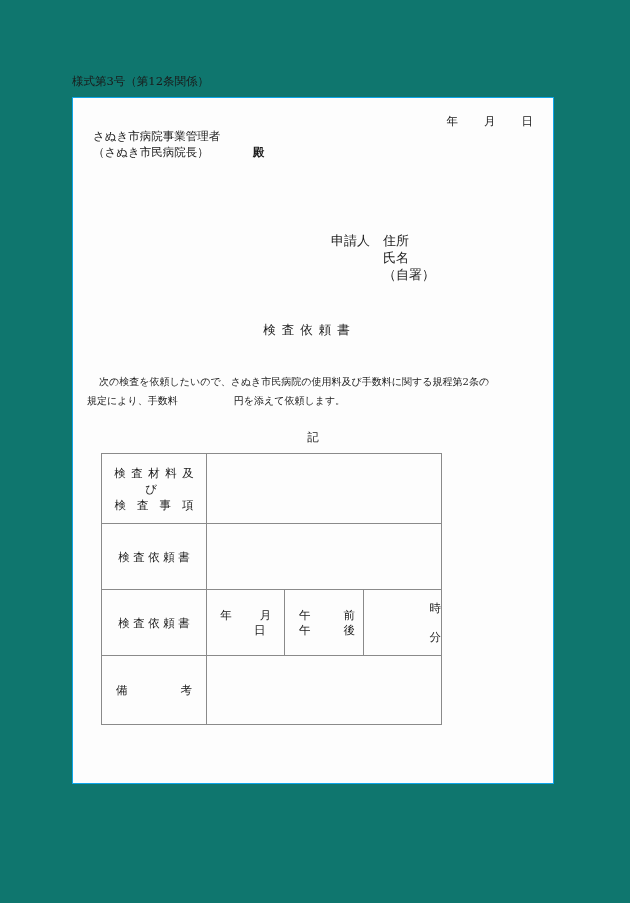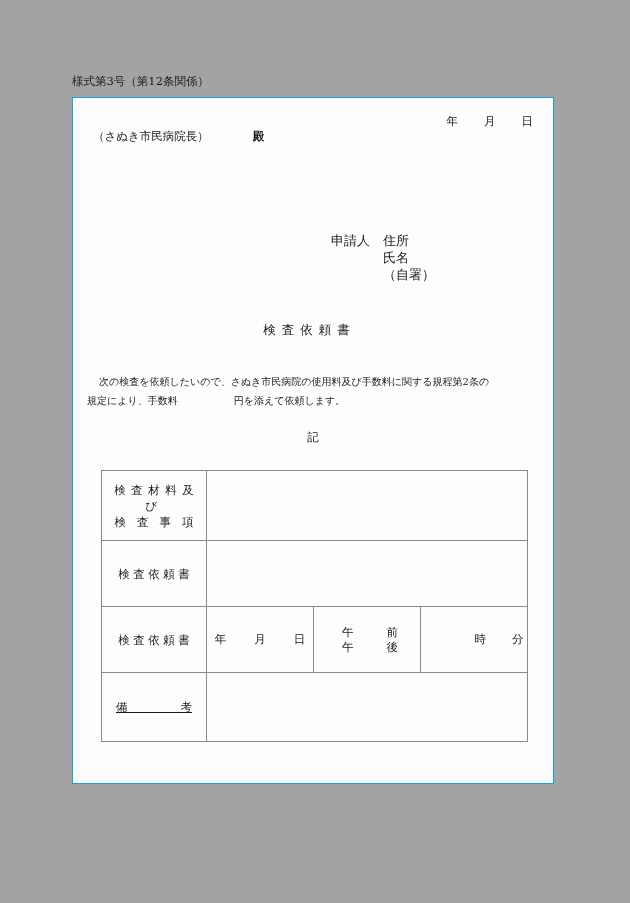--- a/index.html
+++ b/index.html
@@ -14,21 +14,21 @@
     position: relative;
     font-family: "DejaVu Serif", "Liberation Serif", serif;
     color: #1a1a1a;
     overflow: hidden;
   }
   .page {
     position: absolute;
     left: 0; top: 0;
     width: 630px;
     height: 903px;
-    background: #a3a3a3;
+    background: #0f766e;
   }
   
   .form-number {
     position: absolute;
     left: 72px;
     top: 74px;
     font-size: 11.5px;
     letter-spacing: 0px;
     white-space: nowrap;
   }
@@ -112,22 +112,22 @@
     left: 0;
     right: 0;
     top: 332px;
     text-align: center;
     font-size: 11.5px;
   }
   
   table.form-table {
     position: absolute;
     left: 28px;
-    top: 372px;
-    width: 427px;
+    top: 355px;
+    width: 341px;
     border-collapse: collapse;
     table-layout: fixed;
   }
   table.form-table td {
     border: 1px solid #8a8a8a;
     font-size: 11.5px;
     vertical-align: middle;
     padding: 0;
   }
   td.head-cell {
@@ -136,61 +136,61 @@
     line-height: 16px;
   }
   .spread-6 { letter-spacing: 5.5px; text-indent: 5.5px; display: block; }
   .spread-4 { letter-spacing: 3.5px; text-indent: 3.5px; display: block; }
   .spread-wide {
     letter-spacing: 0;
     display: block;
     padding: 0 14px;
     text-align: justify;
     text-align-last: justify;
-    text-decoration: underline;
   }
   tr.r1 td { height: 69px; }
   tr.r2 td { height: 65px; }
   tr.r3 td { height: 65px; }
   tr.r4 td { height: 68px; }
   td.date-cell {
     width: 143px;
     text-align: center;
   }
   td.date-cell .sp { display: inline-block; width: 28px; }
   td.ampm-cell {
     width: 70px;
     text-align: center;
     line-height: 15px;
     font-size: 11px;
   }
   td.ampm-cell .row { display: block; }
   td.ampm-cell .row .a { display: inline-block; width: 30px; text-align: left; padding-left: 6px;}
   td.ampm-cell .row .b { display: inline-block; width: 26px; text-align: right; }
   td.time-cell {
-    text-align: center;
+    text-align: right;
   }
   td.time-cell .inner { display: inline-block; padding-left: 50px; }
   td.time-cell .sp { display: inline-block; width: 26px; }
   td.blank-cell { background: transparent; }
 </style>
 </head>
 <body>
 
 <div class="page">
 
   <div class="form-number">様式第3号（第12条関係）</div>
 
   <div class="frame">
 
     <div class="date-line">
       <span>年</span><span class="sp"></span><span>月</span><span class="sp"></span><span>日</span>
     </div>
 
     <div class="addressee">
+      <div class="line1">さぬき市病院事業管理者</div>
       <div class="line2">
         <span>（さぬき市民病院長）</span><span class="dono">殿</span>
       </div>
     </div>
 
     <div class="applicant">
       <div>
         <span class="label">申請人</span><span>住所</span>
       </div>
       <div>

